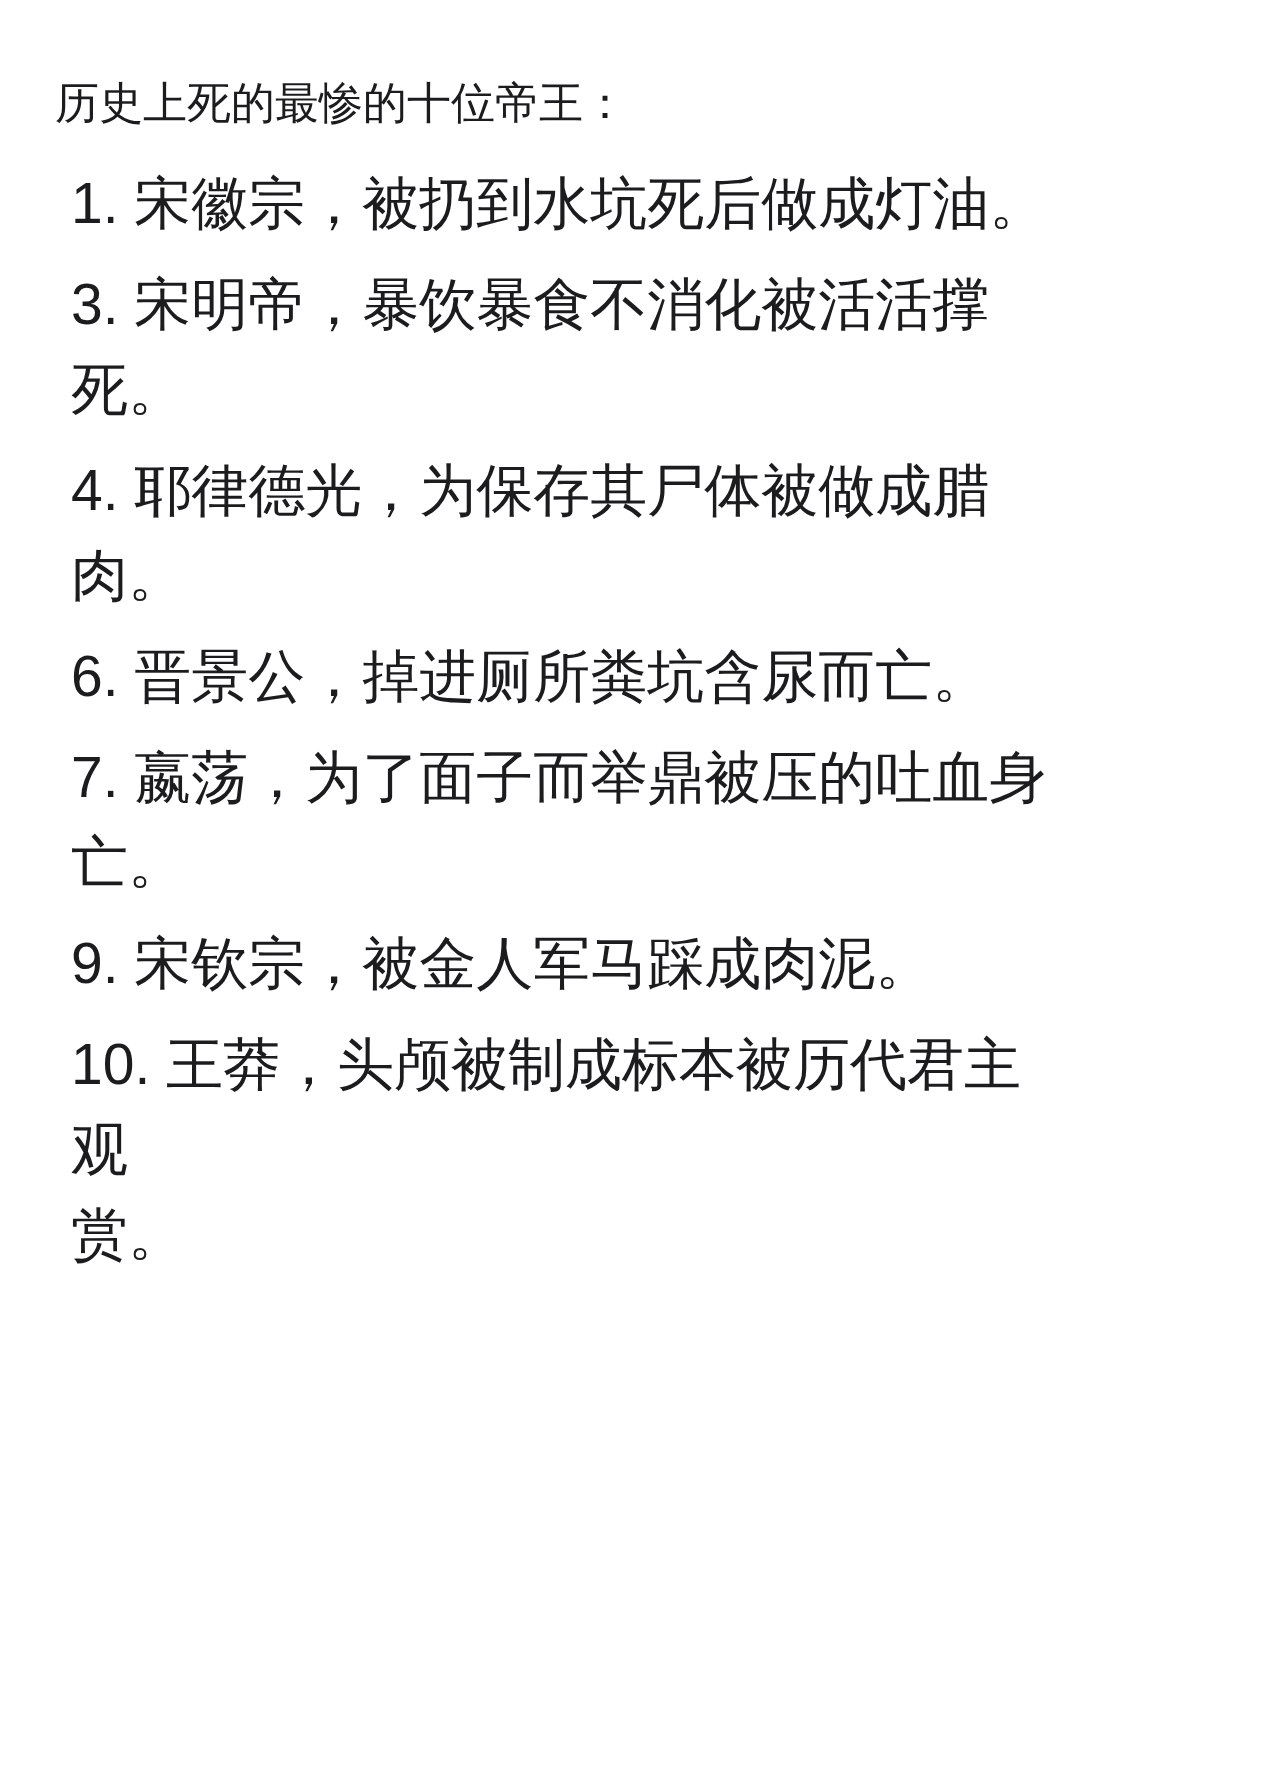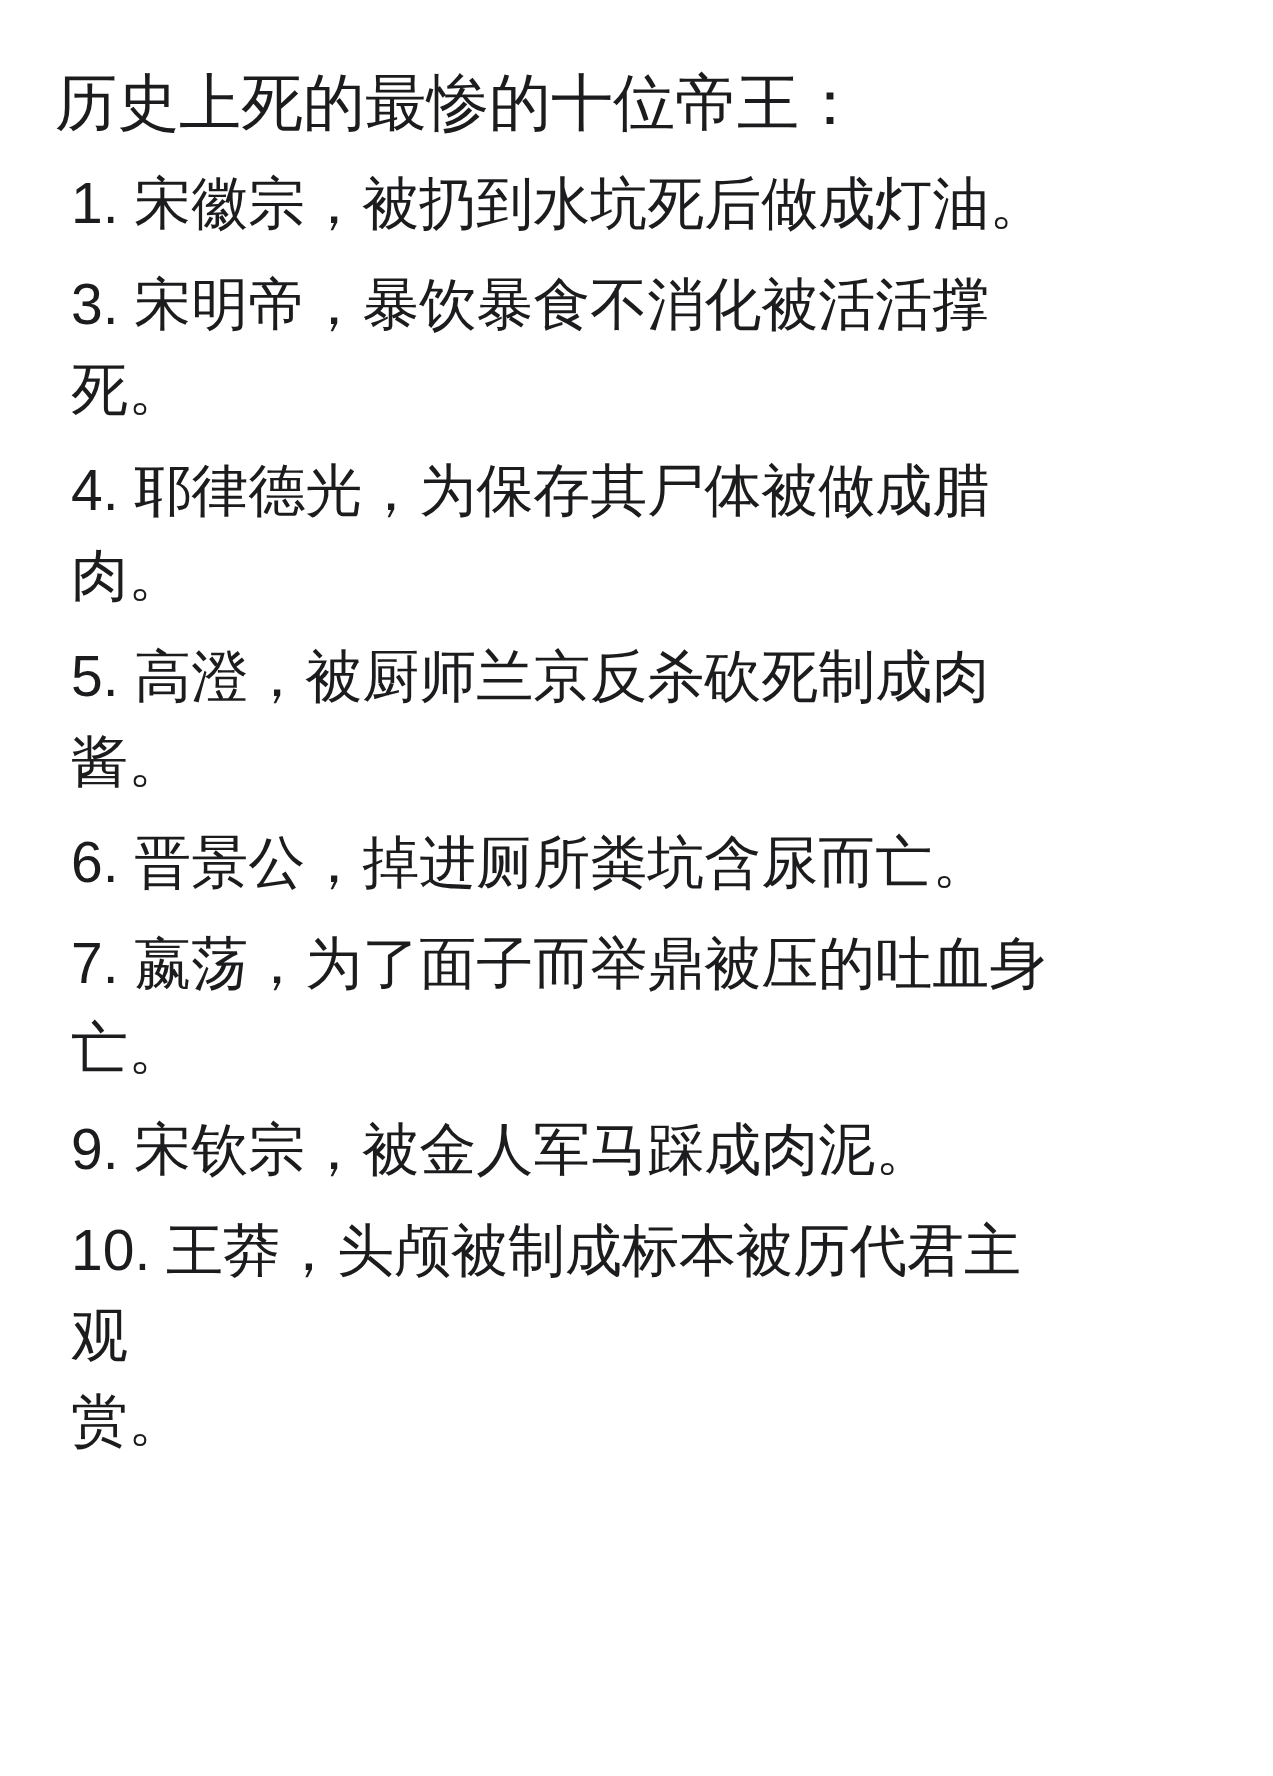--- a/index.html
+++ b/index.html
@@ -20,21 +20,21 @@
     left: 55px;
     top: 60px;
     width: 1015px;
     font-size: 57px;
     line-height: 85px;
     font-weight: 400;
     letter-spacing: 0;
   }
   .title {
     margin: 0 0 15px 0;
-    font-size: 62px;
+    font-size: 44px;
     font-weight: 400;
     line-height: 85px;
     white-space: pre-line;
   }
   p.item {
     margin: 16px;
     padding: 0;
     white-space: pre-line; 
   }
 </style>
@@ -42,21 +42,19 @@
 <body style="background: rgb(255, 255, 255); color: rgb(28, 28, 30);">
 
 <div class="doc">
   <h1 class="title">历史上死的最惨的十位帝王：</h1>
 
   <p class="item">1. 宋徽宗，被扔到水坑死后做成灯油。</p>
     <p class="item">3. 宋明帝，暴饮暴食不消化被活活撑
 死。</p>
     <p class="item">4. 耶律德光，为保存其尸体被做成腊
 肉。</p>
-    <p class="item">5. 高澄，被厨师兰京反杀砍死制成肉
-酱。</p>
     <p class="item">6. 晋景公，掉进厕所粪坑含尿而亡。</p>
     <p class="item">7. 嬴荡，为了面子而举鼎被压的吐血身
 亡。</p>
     <p class="item">9. 宋钦宗，被金人军马踩成肉泥。</p>
     <p class="item">10. 王莽，头颅被制成标本被历代君主观
 赏。</p>
 </div>
 
 </body></html>

